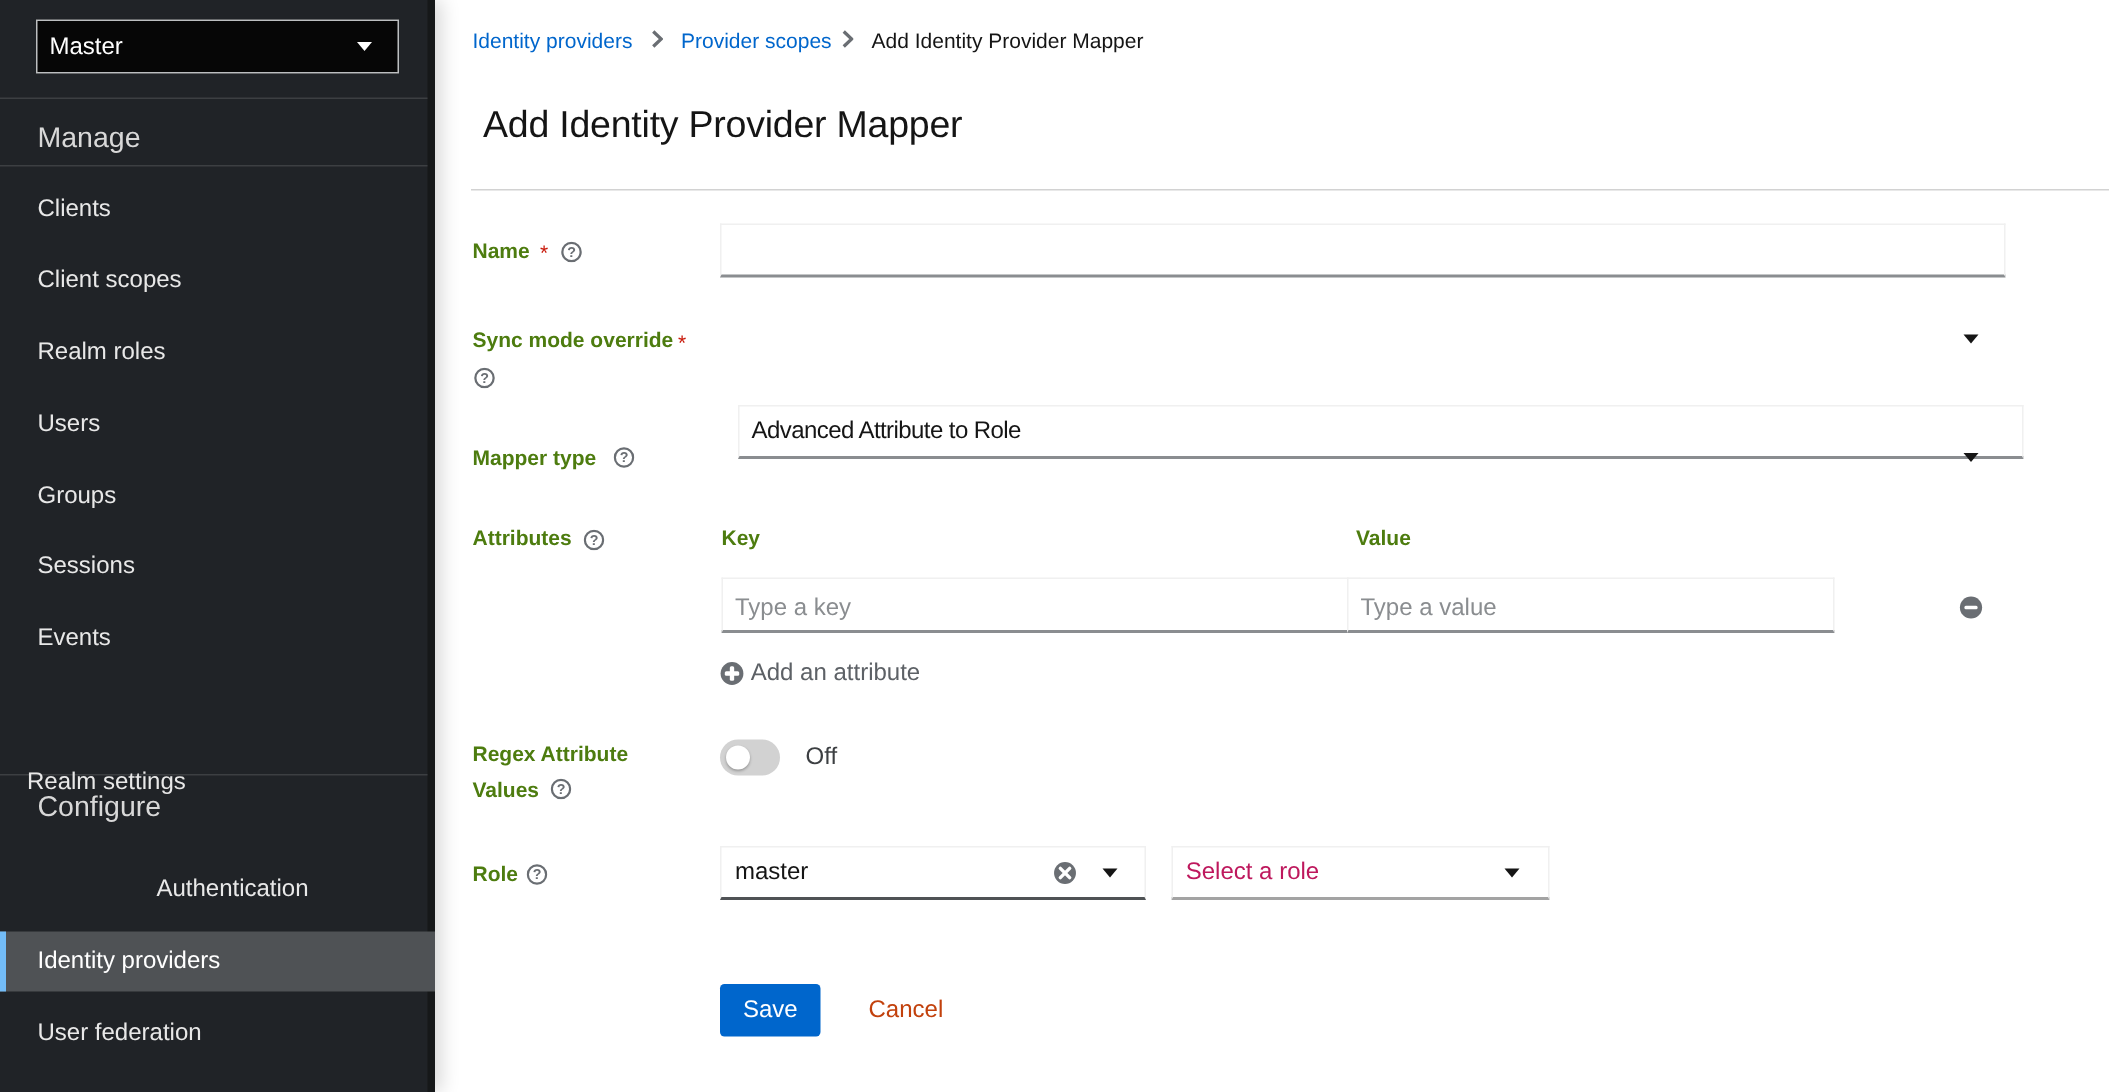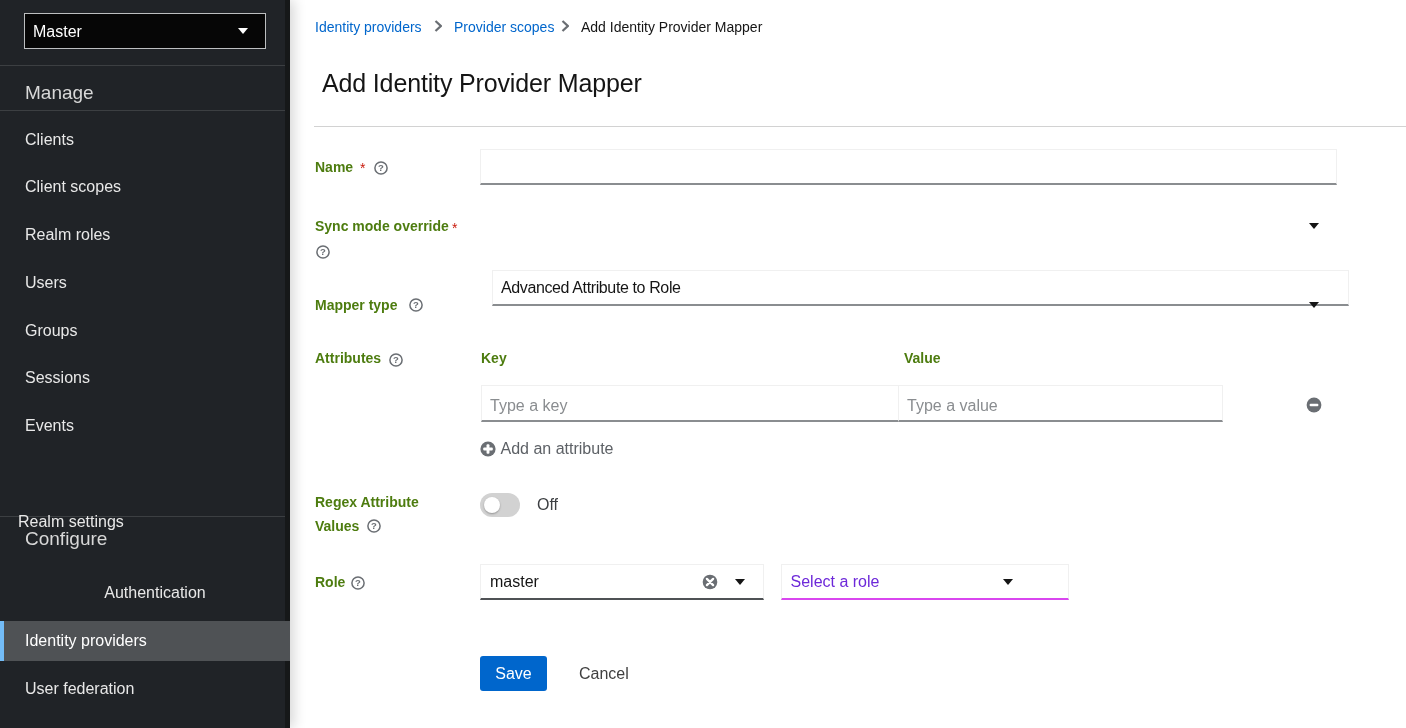--- a/index.html
+++ b/index.html
@@ -139,18 +139,18 @@
   <svg class="abs" style="left:61px; top:576px;" width="14" height="14" viewBox="0 0 14 14">
       <circle cx="7" cy="7" r="6.1" fill="none" stroke="#6a6e73" stroke-width="1.5"></circle>
       <text x="7" y="10.2" text-anchor="middle" font-size="9.5" font-weight="bold" fill="#6a6e73">?</text>
     </svg>
   <div class="selectbox" style="left:190px; top:564px; width:284px; height:36px; line-height:33px; border-bottom:2px solid #4f5255; padding-left:9px;">master</div>
   <svg class="abs" style="left:412px; top:574px;" width="16" height="16" viewBox="0 0 16 16">
       <circle cx="8" cy="8" r="7.3" fill="#6a6e73"></circle>
       <path d="M4.9 4.9 L11.1 11.1 M11.1 4.9 L4.9 11.1" stroke="#fff" stroke-width="2.3" stroke-linecap="round"></path>
     </svg>
   <div class="selcaret" style="left:444.5px; top:579px;"></div>
-  <div class="selectbox" style="left:491px; top:564px; width:288px; height:36px; line-height:33px; border-bottom:2px solid #d946ef; padding-left:8.5px; color:#6d28d9;">Select a role</div>
+  <div class="selectbox" style="left:491px; top:564px; width:252px; height:36px; line-height:33px; border-bottom:2px solid #a3a3a3; padding-left:8.5px; color:#be185d;">Select a role</div>
   <div class="selcaret" style="left:713px; top:578.5px;"></div>
 
   <div class="abs" style="left:190px; top:656px; width:67px; height:35px; background:#0066cc; border-radius:3px; color:#fff; font-size:16px; text-align:center; line-height:35px;">Save</div>
-  <span class="abs" style="left:289px; top:665px; font-size:16px; color:#404040;">Cancel</span>
+  <span class="abs" style="left:289px; top:665px; font-size:16px; color:#c2410c;">Cancel</span>
 </div>
 
 </body></html>

